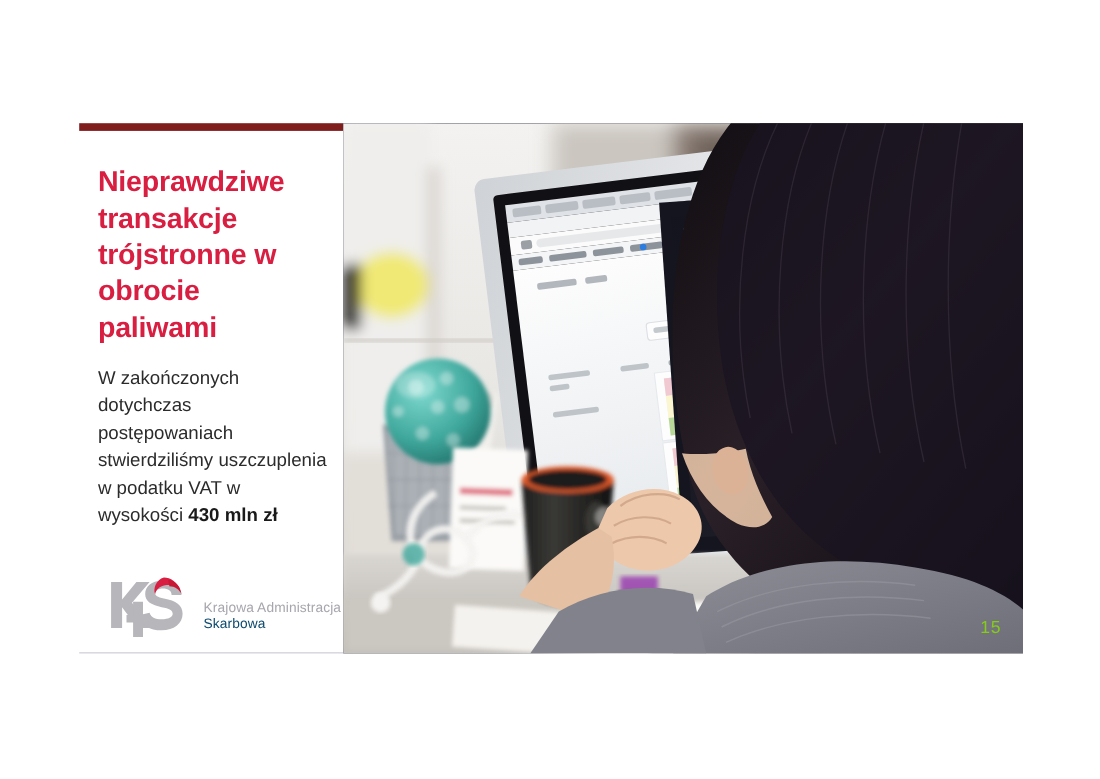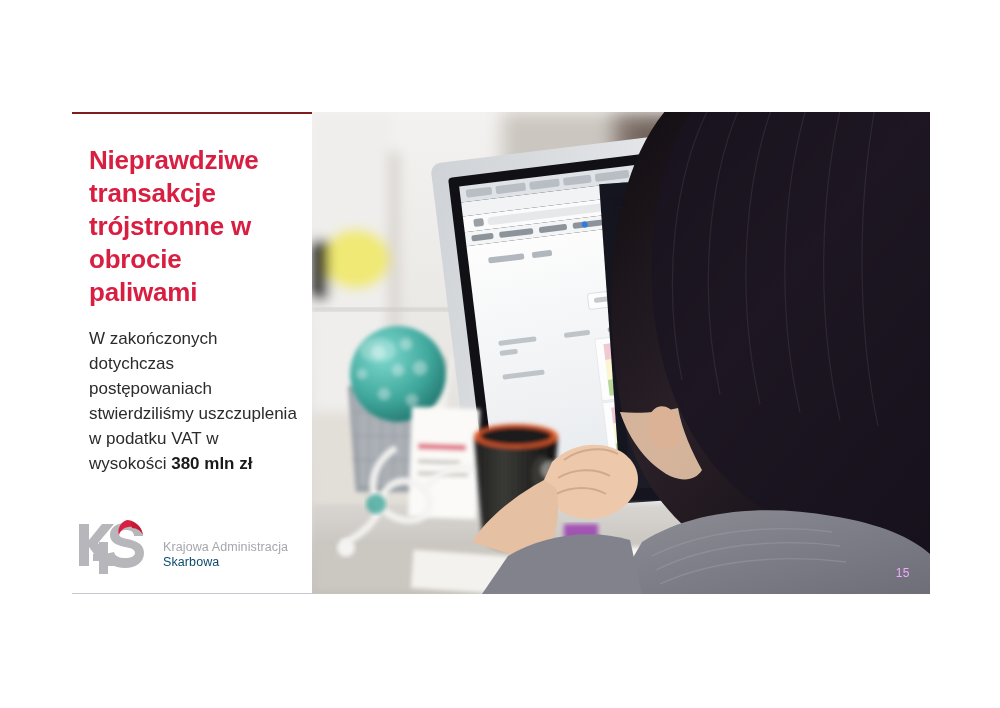--- a/index.html
+++ b/index.html
@@ -25,21 +25,21 @@
   }
 
   
   .text-panel {
     position: absolute;
     left: 72px;
     top: 112px;
     width: 240px;
     height: 482px;
     background: #ffffff;
-    border-top: 2px solid #7f1d1d;
+    border-top: 7px solid #7f1d1d;
     border-bottom: 1px solid #c9c9d2;
     box-sizing: border-box;
   }
 
   .slide-title {
     position: absolute;
     left: 17px;
     top: 30px;
     width: 205px;
     margin: 0;
@@ -64,21 +64,21 @@
     font-weight: normal;
   }
   .slide-body .emph {
     font-weight: bold;
     color: #1a1a1a;
   }
 
   
   .logo-block {
     position: absolute;
-    left: 3px;
+    left: 25px;
     top: 402px;
     width: 225px;
     height: 62px;
   }
   .logo-mark {
     position: absolute;
     left: 0;
     top: 0;
     width: 78px;
     height: 62px;
@@ -122,35 +122,35 @@
     display: block;
     width: 618px;
     height: 482px;
   }
 
   .page-number {
     position: absolute;
     right: 20px;
     bottom: 14px;
     font-family: "Liberation Sans", sans-serif;
-    font-size: 12px;
-    color: #f0abfc;
+    font-size: 16px;
+    color: #84cc16;
     letter-spacing: 0.5px;
   }
 </style>
 </head>
 <body>
 
 <div class="slide">
 
   <div class="text-panel">
 
     <h1 class="slide-title">Nieprawdziwe transakcje trójstronne w obrocie paliwami</h1>
 
-    <p class="slide-body"><span>W zakończonych dotychczas postępowaniach stwierdziliśmy uszczuplenia w podatku VAT w wysokości </span><span class="emph">380 mln zł</span></p>
+    <p class="slide-body"><span>W zakończonych dotychczas postępowaniach stwierdziliśmy uszczuplenia w podatku VAT w wysokości </span><span class="emph">430 mln zł</span></p>
 
     <div class="logo-block">
       <div class="logo-mark">
         <svg viewBox="0 0 78 62" xmlns="http://www.w3.org/2000/svg" aria-hidden="true">
 
           <path d="M4 8 L14 8 L14 24 L27 8 L39 8 L23 27 L40 50 L28 50 L14 31 L14 50 L4 50 Z" fill="#b6b6bb"></path>
 
           <path d="M24 26 L33 26 L33 58 L24 58 Z" fill="#b6b6bb"></path>
           <path d="M18 38 L40 38 L40 45 L18 45 Z" fill="#b6b6bb"></path>
 

